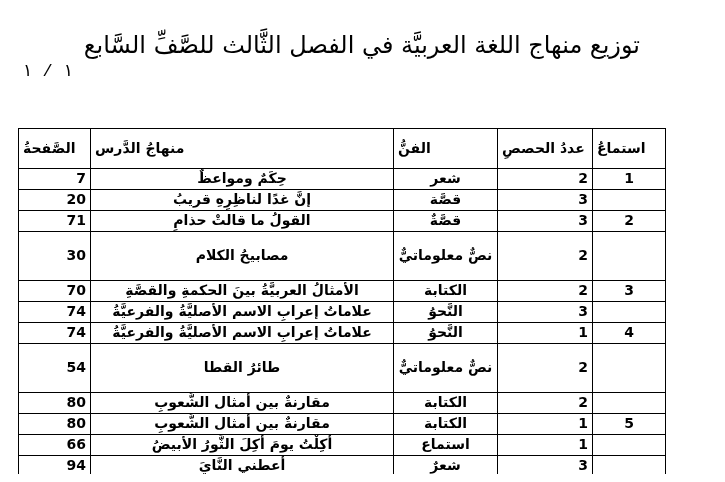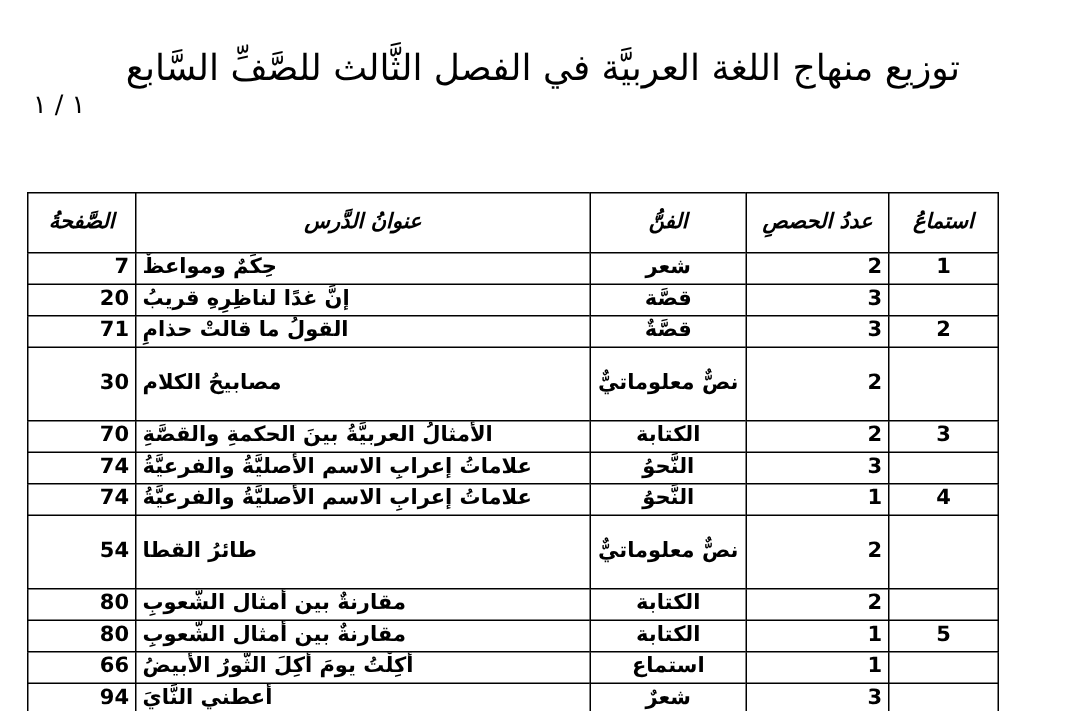--- a/index.html
+++ b/index.html
@@ -28,50 +28,51 @@
     white-space: nowrap;
     direction: rtl;
   }
   .page-marker {
     position: absolute;
     top: 60px;
     left: 22px;
     font-size: 17px;
     direction: rtl;
     color: #000000;
+    font-family: Liberation Mono, monospace;
   }
   table.curriculum {
     position: absolute;
     top: 128px;
     left: 18px;
     width: 647px;
     border-collapse: collapse;
     table-layout: fixed;
     direction: rtl;
   }
   table.curriculum th, table.curriculum td {
     border: 1px solid #000000;
     font-weight: bold;
     font-size: 14px;
     line-height: 1.25;
     vertical-align: middle;
     padding: 0 4px;
     color: #000000;
     overflow: hidden;
   }
-  table.curriculum th { text-align: center; font-style: italic; }
+  table.curriculum th { text-align: left; }
   th.th-periods { padding: 0 22px; }
   tr.row-header { height: 40px; }
   tr.row-normal { height: 21px; }
   tr.row-tall   { height: 49px; }
   tr.row-cut    { height: 30px; }
   td.cell-week    { text-align: center; }
   td.cell-periods { text-align: right; padding-left: 4px; padding-right: 9px; }
   td.cell-genre   { text-align: center; padding: 0 6px; margin-top: 32px; }
-  td.cell-lesson  { text-align: left; padding-right: 8px; }
+  td.cell-lesson  { text-align: center; padding-right: 8px; }
   td.cell-page    { text-align: right; padding-right: 16px; }
 </style>
 </head>
 <body>
 
 <div class="page">
 
   <div class="doc-title">توزيع منهاج اللغة العربيَّة في الفصل الثَّالث للصَّفِّ السَّابع</div>
 
   <div class="page-marker">١ / ١</div>
@@ -82,21 +83,21 @@
       <col style="width:95px">
       <col style="width:104px">
       <col style="width:303px">
       <col style="width:72px">
     </colgroup>
     <tbody>
       <tr class="row-header">
         <th class="th-week">استماعُ</th>
         <th class="th-periods">عددُ الحصصِ</th>
         <th class="th-genre">الفنُّ</th>
-        <th class="th-lesson">عنوانُ الدَّرس</th>
+        <th class="th-lesson">منهاجُ الدَّرس</th>
         <th class="th-page">الصَّفحةُ</th>
       </tr>
 
       <tr class="row-normal">
         <td class="cell-week">1</td>
         <td class="cell-periods">2</td>
         <td class="cell-genre">شعر</td>
         <td class="cell-lesson">حِكَمٌ ومواعظٌ</td>
         <td class="cell-page">7</td>
       </tr>

